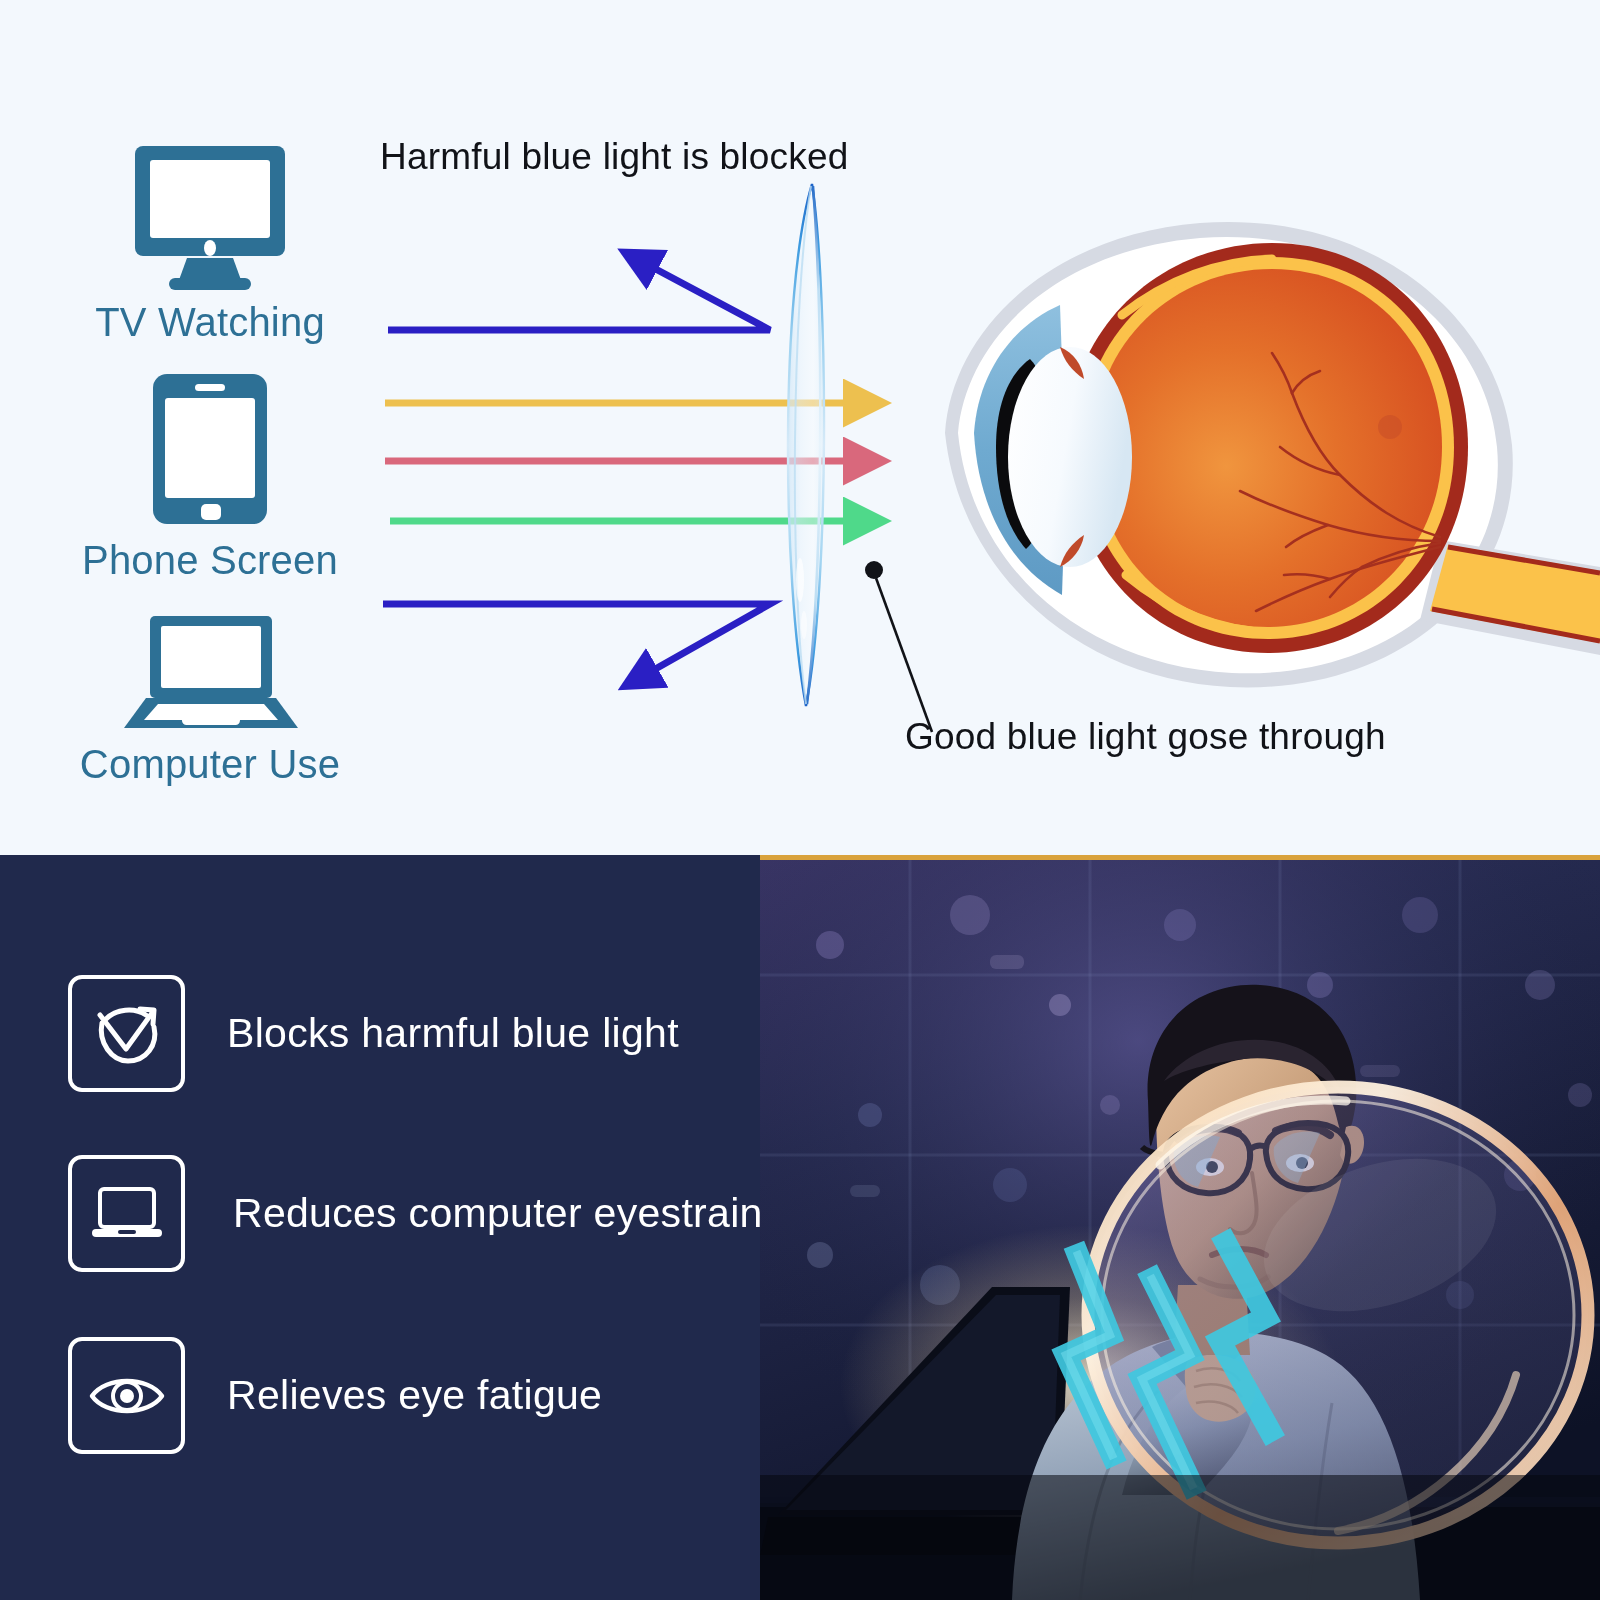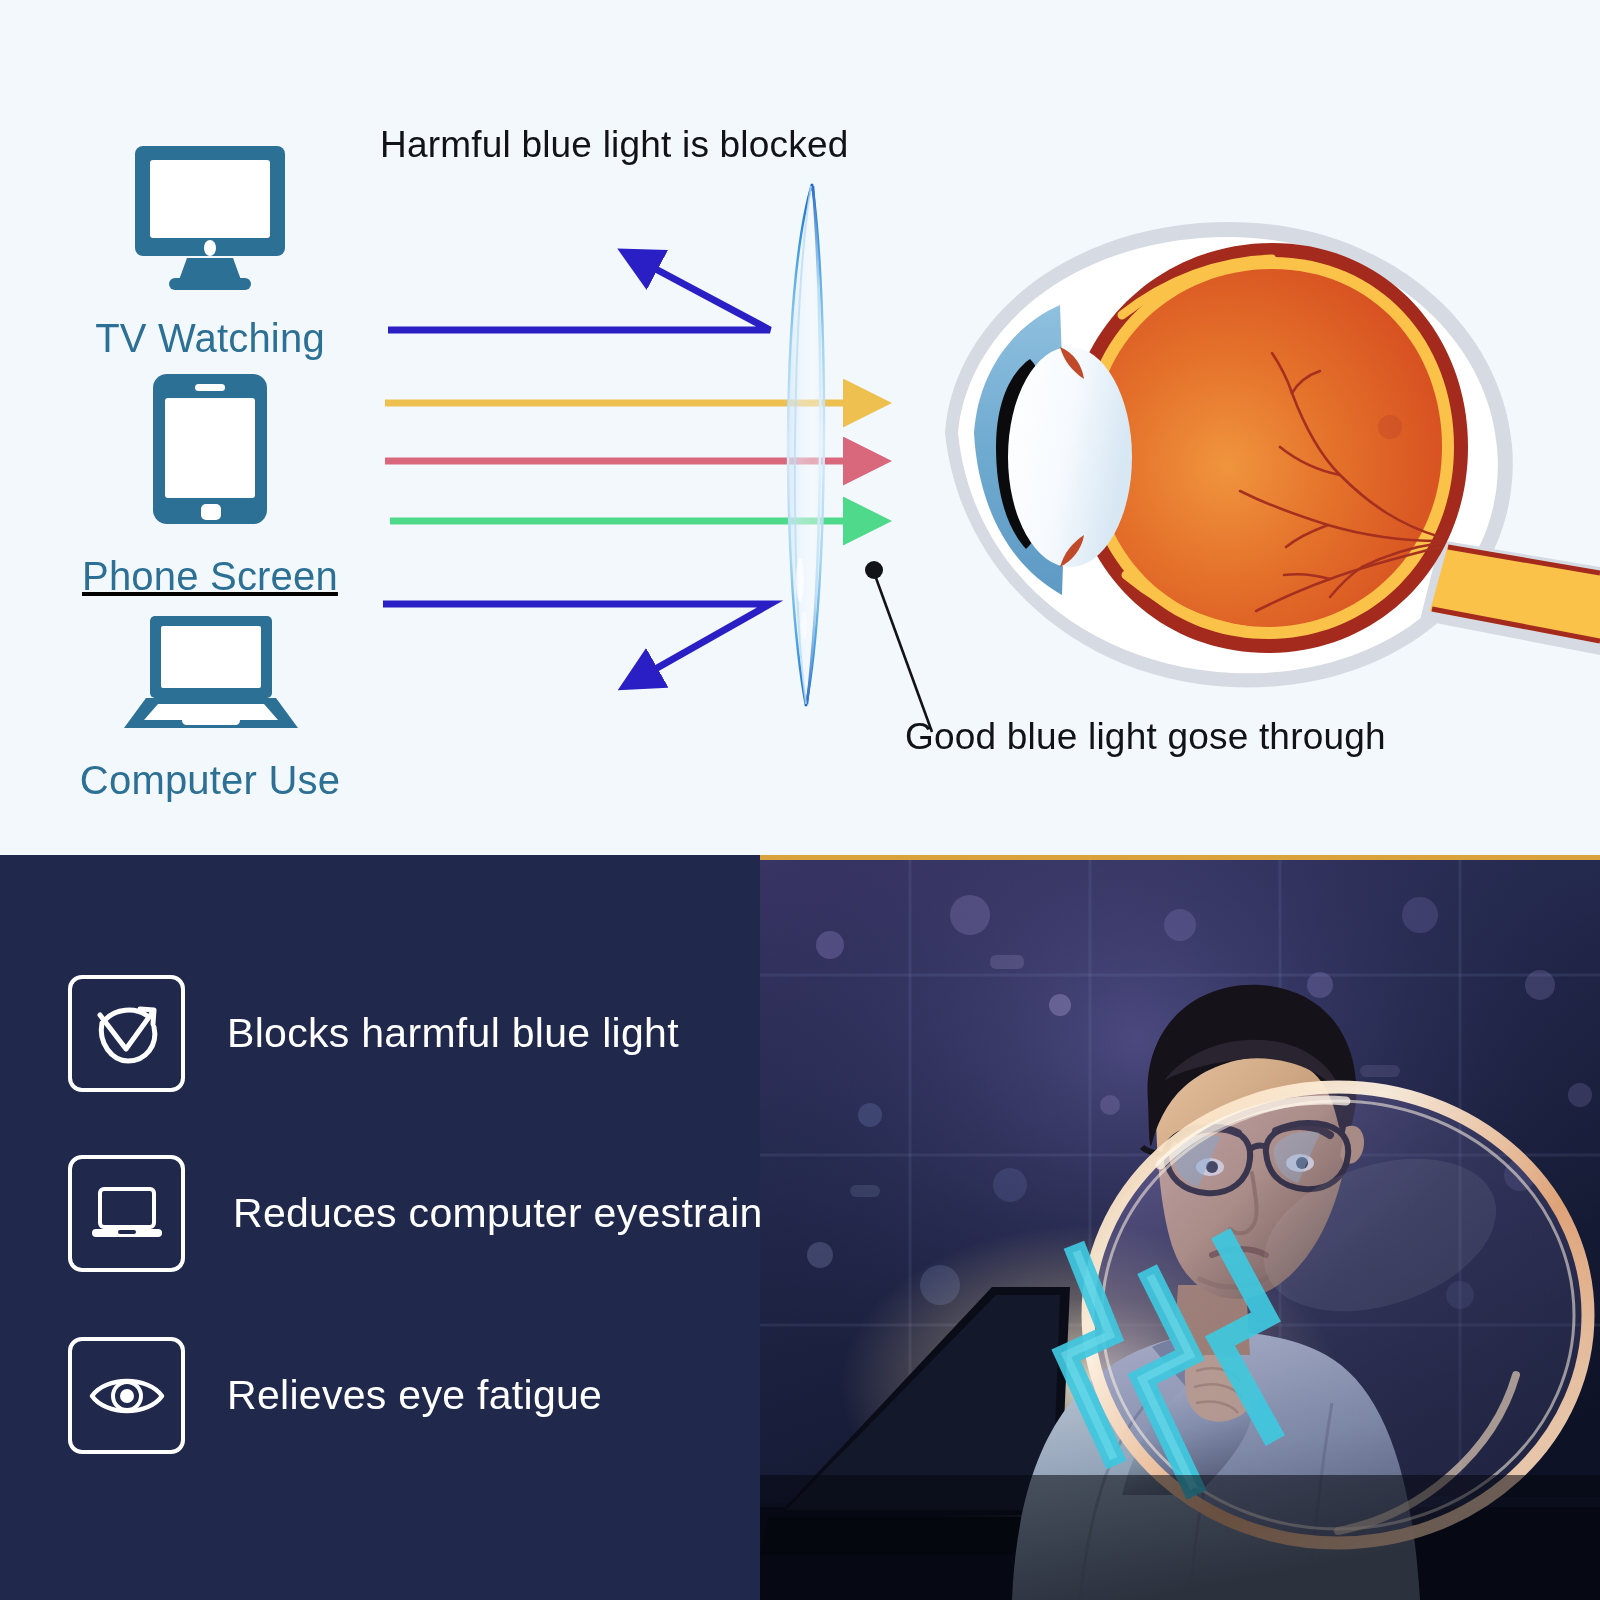--- a/index.html
+++ b/index.html
@@ -10,31 +10,31 @@
 
   
   #top-panel {
     position:absolute; left:0; top:0; width:1600px; height:855px;
     background:#F3F8FD; overflow:hidden;
   }
 
   .src-group { position:absolute; left:0; width:420px; text-align:center; }
   .src-icon { display:block; margin:0 auto; }
   .src-label {
-    margin-top:26px; font-size:40px; color:#2D7095;
+    margin-top:10px; font-size:40px; color:#2D7095;
     font-family:"Liberation Sans", sans-serif; letter-spacing:0.2px;
     white-space:nowrap;
   }
 
   #group-tv    { top:140px; }
-  #group-phone { top:370px;text-decoration:underline; }
+  #group-phone { top:370px; }
   #group-pc    { top:612px; }
 
   #headline {
-    position:absolute; left:380px; top:124px;
+    position:absolute; left:380px; top:136px;
     font-size:37px; color:#111318; letter-spacing:0.2px; white-space:nowrap;
   }
 
   #caption-good {
     position:absolute; left:905px; top:716px;
     font-size:37px; color:#111318; letter-spacing:0.2px; white-space:nowrap;
   }
 
   #rays { position:absolute; left:0; top:0; }
   #lens-svg { position:absolute; left:760px; top:180px; }

